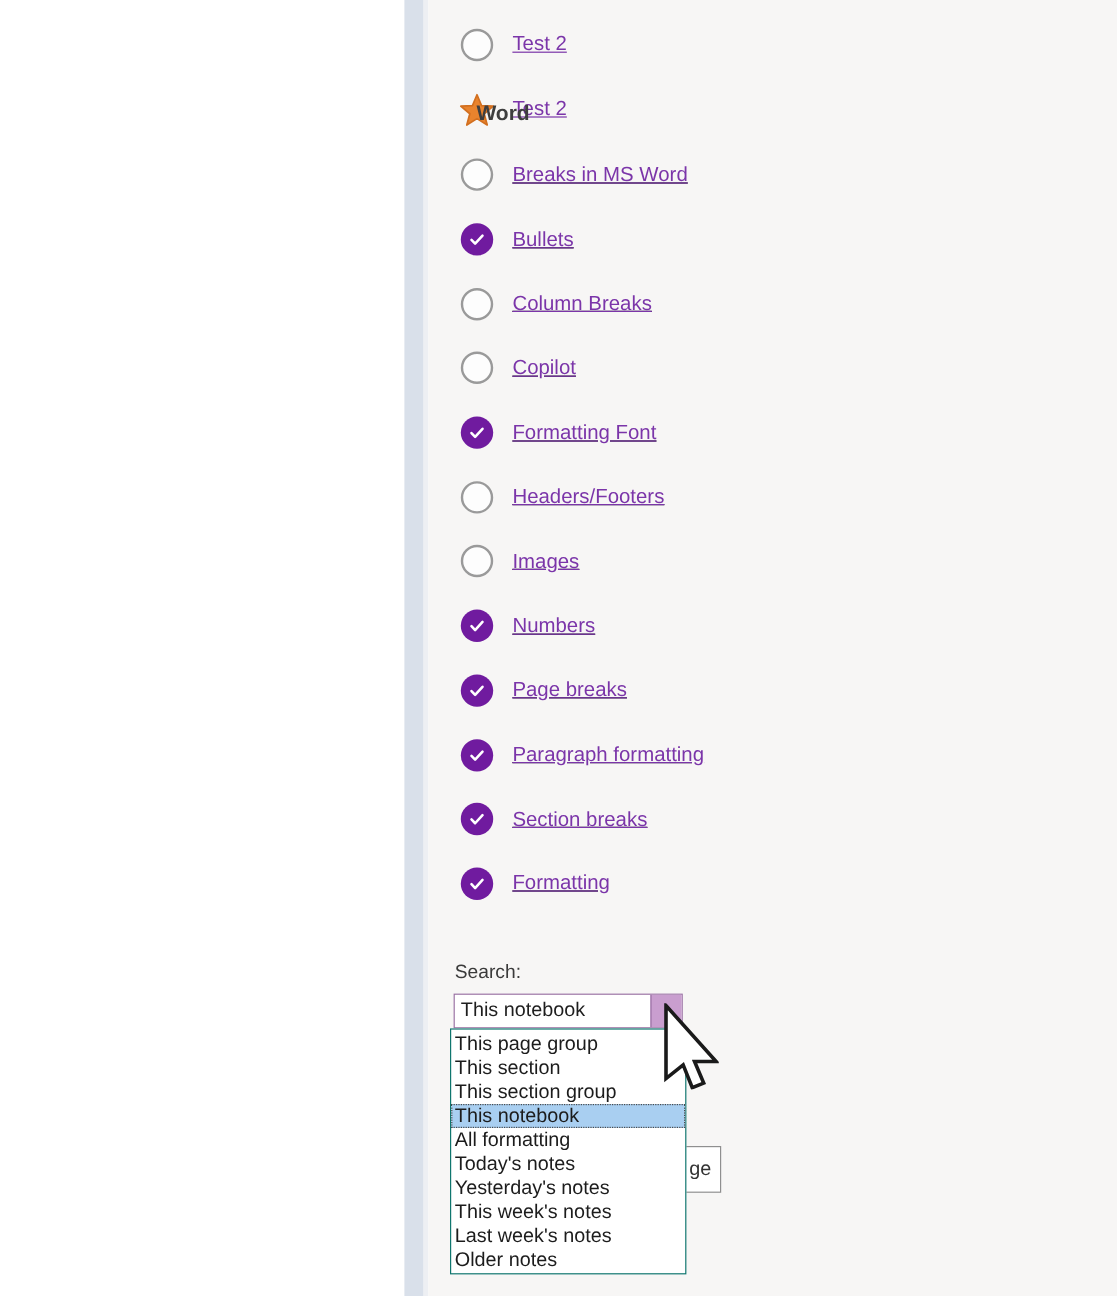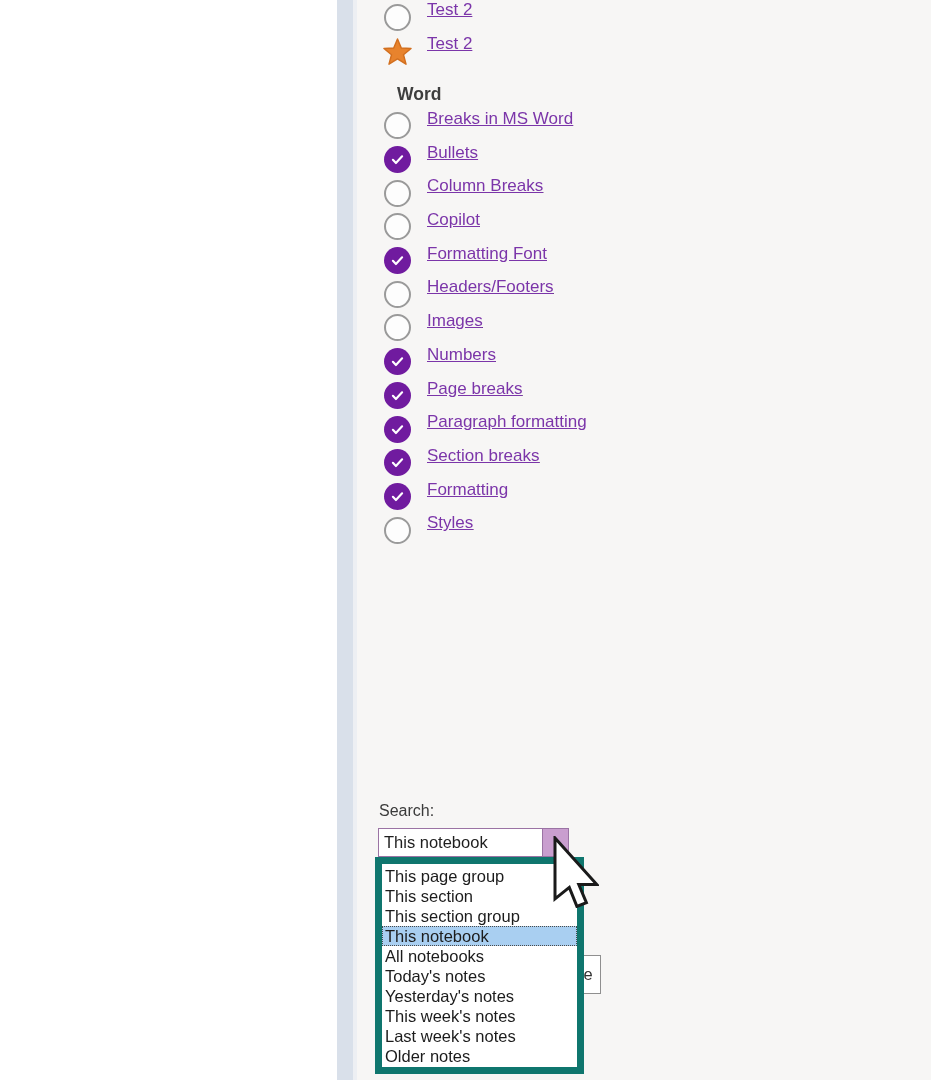--- a/index.html
+++ b/index.html
@@ -6,21 +6,21 @@
   body{font-family:"Liberation Sans", sans-serif; background:#ffffff;}
   #screen{position:relative; width:931px; height:1080px; overflow:hidden; background:#ffffff;}
 
   
   .page-canvas{position:absolute; left:0; top:0; width:337px; height:1080px; background:#ffffff;}
   .scroll-track{position:absolute; left:337px; top:0; width:16px; height:1080px; background:#d9e0ea;}
   .scroll-track-edge{position:absolute; left:353px; top:0; width:4px; height:1080px; background:#edeff3;}
   .content-bg{position:absolute; left:357px; top:0; width:574px; height:1080px; background:#f7f6f5;}
 
   
-  .row{display:flex; height:34px;}
+  .row{display:flex; align-items:center; height:34px;margin-top:20px;}
   .row .icon-cell{width:29px; display:flex; align-items:center; justify-content:center; margin-right:15px;}
   .check{width:27px; height:27px; border-radius:50%; box-sizing:border-box;
          display:flex; align-items:center; justify-content:center;}
   .check[data-state="true"]{background:#701b9f;}
   .check[data-state="true"] svg{display:block;}
   .check[data-state="false"]{background:#fdfdfd; border:2.5px solid #9a9a9a;}
   .link{color:#7b35a9; text-decoration:underline; font-size:17px; white-space:nowrap; cursor:pointer;}
 
   .top-list{position:absolute; left:383px; top:0;}
   .word-list{position:absolute; left:383px; top:109px;text-decoration:underline;}
@@ -35,21 +35,21 @@
   .combobox .drop-btn{position:absolute; right:0; top:0; width:26px; height:27px; background:#c99ecf;
             border-left:1px solid #9b73a4; box-sizing:border-box; cursor:pointer;}
 
   
   .partial-button{position:absolute; left:566px; top:955px; width:35px; height:39px; box-sizing:border-box;
             border:1px solid #8f8f8f; background:#ffffff; z-index:1;
             display:flex; align-items:center; justify-content:center; font-size:16.5px; color:#333333;}
 
   
   .dropdown-list{position:absolute; left:375px; top:857px; width:195px; box-sizing:content-box;
-            background:#ffffff; border:7px solid #0f766e; z-index:3; padding:2px 0 1px 0;}
+            background:#ffffff; border:1px solid #0f766e; z-index:3; padding:2px 0 1px 0;}
   .option{height:20px; line-height:20px; padding-left:3px; font-size:16.5px; color:#1c1c1c;
             white-space:nowrap; cursor:default;}
   .option[data-state="true"]{background:#a9cff1; outline:1px dotted #4a4a4a; outline-offset:-1px;}
 
   
   .cursor{position:absolute; left:553px; top:836px; z-index:10; pointer-events:none;}
 
   .star-svg{display:block;}
 </style>
 </head>
@@ -176,43 +176,37 @@
     <div class="row">
       <span class="icon-cell">
           <span class="check" data-state="true">
             <svg width="17" height="17" viewBox="0 0 24 24">
               <path d="M5.5 12.5l4.3 4.5L18.5 7.5" fill="none" stroke="#ffffff" stroke-width="3" stroke-linecap="round" stroke-linejoin="round"></path>
             </svg>
           </span>
         </span>
       <a class="link">Formatting</a>
     </div>
-    <div class="row">
-      <span class="icon-cell">
-          <span class="check" data-state="false"></span>
-        </span>
-      <a class="link">Styles</a>
-    </div>
   </div>
 
   <div class="search-label">Search:</div>
 
   <div class="combobox">
     <span class="value">This notebook</span>
     <span class="drop-btn"></span>
   </div>
 
   <div class="partial-button">ge</div>
 
   <div class="dropdown-list">
     <div class="option" data-state="false">This page group</div>
     <div class="option" data-state="false">This section</div>
     <div class="option" data-state="false">This section group</div>
     <div class="option" data-state="true">This notebook</div>
-    <div class="option" data-state="false">All notebooks</div>
+    <div class="option" data-state="false">All formatting</div>
     <div class="option" data-state="false">Today's notes</div>
     <div class="option" data-state="false">Yesterday's notes</div>
     <div class="option" data-state="false">This week's notes</div>
     <div class="option" data-state="false">Last week's notes</div>
     <div class="option" data-state="false">Older notes</div>
   </div>
 
   <svg class="cursor" width="46" height="72" viewBox="0 0 46 72">
     <polygon points="2,2 2,62.8 16.3,51.4 23.9,70.4 33.4,66.6 25.8,48.6 43.8,48.6" fill="#ffffff" stroke="#1a1a1a" stroke-width="3" stroke-linejoin="miter"></polygon>
   </svg>

